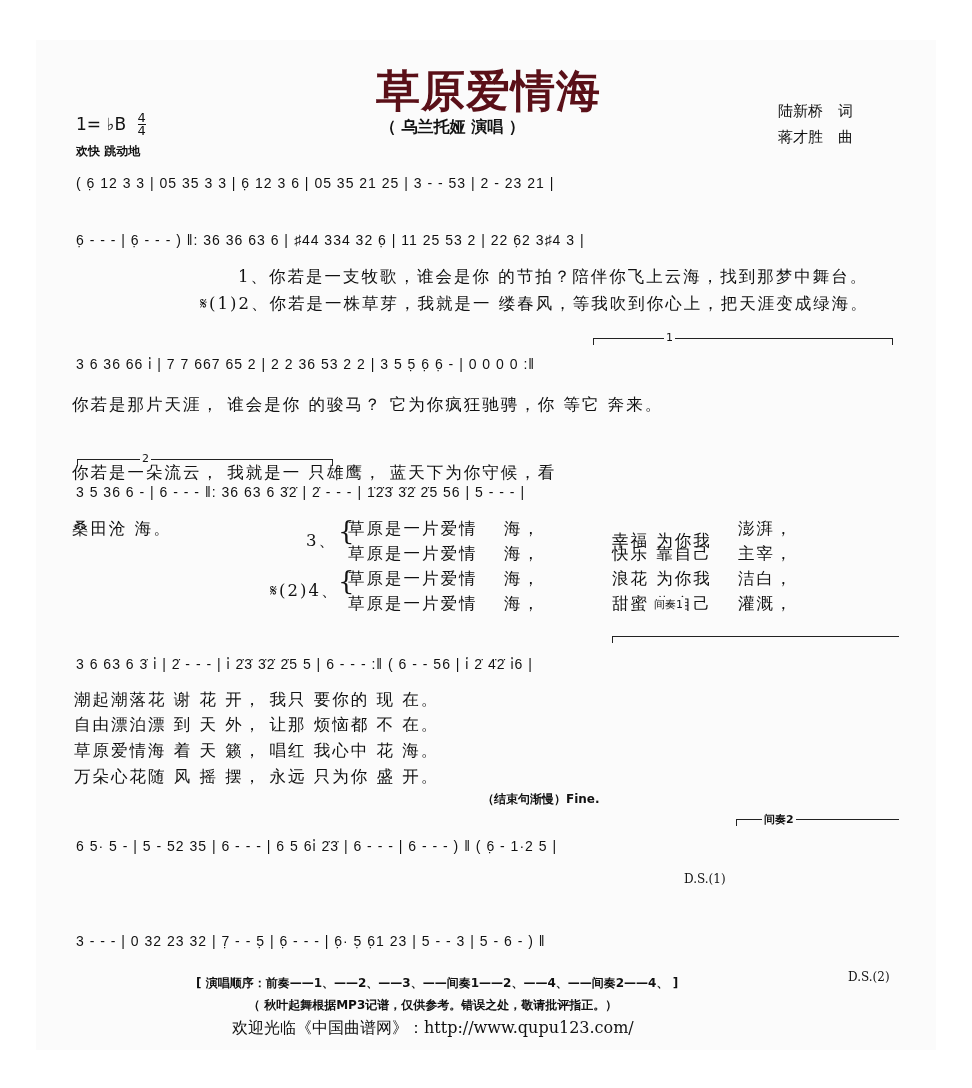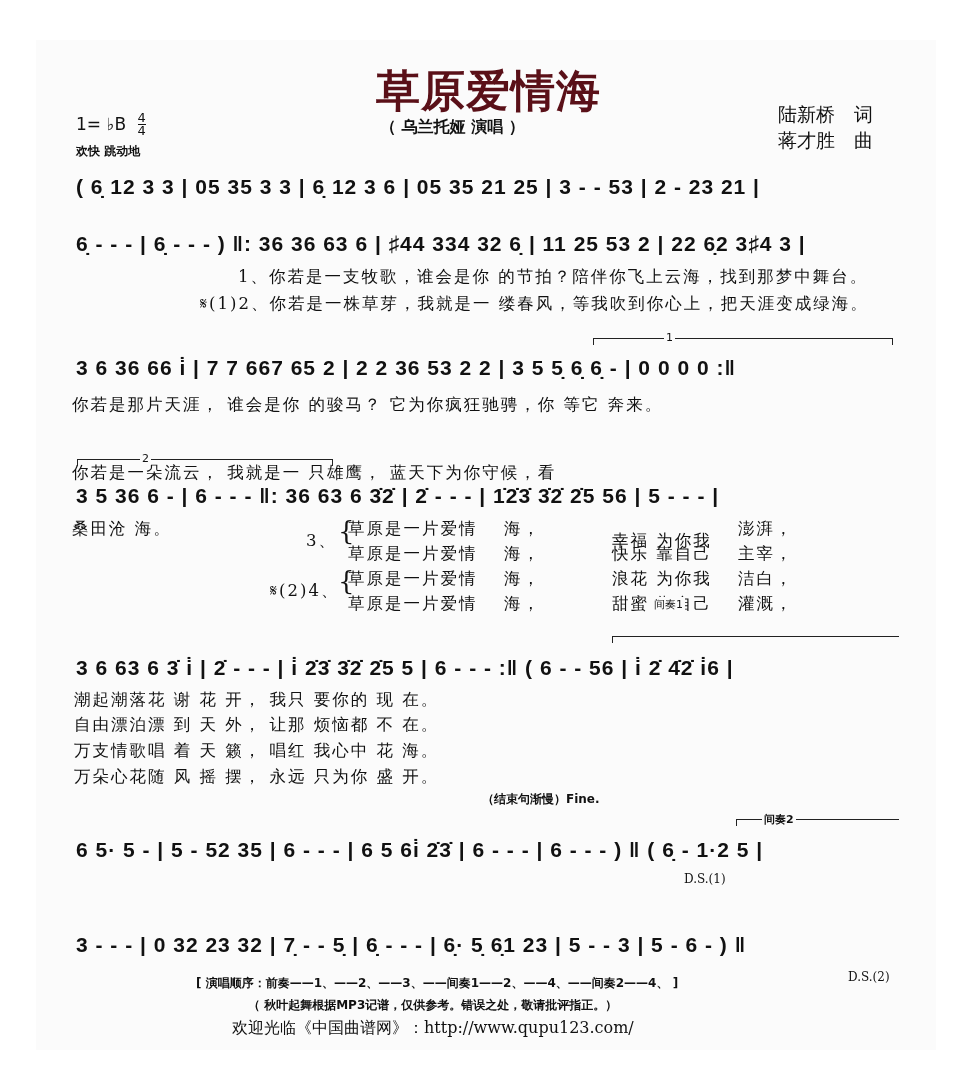--- a/index.html
+++ b/index.html
@@ -6,22 +6,22 @@
   body { width:972px; height:1088px; background:#ffffff; position:relative; overflow:hidden;
          font-family:"DejaVu Sans", "Liberation Sans", sans-serif; color:#111; }
   .page { position:absolute; left:36px; top:40px; width:900px; height:1010px; background:#fbfbfb; }
   .abs { position:absolute; white-space:nowrap; }
   .title { left:376px; top:62px; font-size:44px; color:#5a1018; font-weight:bold; letter-spacing:1px; }
   .subtitle { left:380px; top:117px; font-size:16px; font-weight:bold; }
   .key { left:76px; top:112px; font-size:17px; }
   .key .frac { display:inline-block; vertical-align:middle; text-align:center; font-size:13px; line-height:12px; margin-left:6px; }
   .key .frac span { display:block; }
   .tempo { left:76px; top:143px; font-size:12px; font-weight:bold; }
-  .credit { font-size:19px; font-family:"DejaVu Serif","Liberation Serif",serif; }
-  .music { font-family:"Liberation Sans", "DejaVu Sans", sans-serif; font-weight:bold; font-size:21px; letter-spacing:1px; }
+  .credit { font-size:15px; font-family:"DejaVu Serif","Liberation Serif",serif; }
+  .music { font-family:"Liberation Sans", "DejaVu Sans", sans-serif; font-weight:normal; font-size:14px; letter-spacing:1px; }
   .lyric { font-family:"DejaVu Serif","Liberation Serif",serif; font-size:16.5px; letter-spacing:2px; }
   .small { font-size:12px; }
   .bracket-line { position:absolute; border-top:1px solid #222; height:6px; border-left:1px solid #222; border-right:1px solid #222; }
   .bracket-label { position:absolute; font-size:11px; background:#fbfbfb; padding:0 2px; }
   .footer { font-size:12px; font-weight:bold; }
   .site { font-size:16px; font-family:"DejaVu Serif","Liberation Serif",serif; }
 </style>
 </head>
 <body>
 
@@ -83,21 +83,21 @@
 <div class="abs lyric" style="left:348px; top:593px;">草原是一片爱情</div>
 <div class="abs lyric" style="left:504px; top:593px;">海，</div>
 <div class="abs lyric" style="left:612px; top:593px;">甜蜜 靠自己</div>
 <div class="abs lyric" style="left:738px; top:593px;">灌溉，</div>
 
 <div class="bracket-line" style="left:612px; top:636px; width:286px; border-right:none;"></div>
 <div class="bracket-label" style="left:652px; top:597px; font-weight:normal;">间奏1</div>
 <div class="abs music" style="left:76px; top:656px;">3 6 63 6 3̇ i̇ | 2̇ - - - | i̇ 2̇3̇ 3̇2̇ 2̇5 5 | 6 - - - :‖ ( 6 - - 56 | i̇ 2̇ 4̇2̇ i̇6 |</div>
 <div class="abs lyric" style="left:74px; top:689px;">潮起潮落花 谢 花    开，       我只   要你的  现     在。</div>
 <div class="abs lyric" style="left:74px; top:714px;">自由漂泊漂 到 天    外，       让那   烦恼都  不     在。</div>
-<div class="abs lyric" style="left:74px; top:740px;">万支情歌唱 着 天    籁，       唱红   我心中  花     海。</div>
+<div class="abs lyric" style="left:74px; top:740px;">草原爱情海 着 天    籁，       唱红   我心中  花     海。</div>
 <div class="abs lyric" style="left:74px; top:766px;">万朵心花随 风 摇    摆，       永远   只为你  盛     开。</div>
 <div class="abs small" style="left:482px; top:791px; font-weight:bold;">（结束句渐慢）Fine.</div>
 
 <div class="bracket-line" style="left:736px; top:819px; width:162px; border-right:none;"></div>
 <div class="bracket-label" style="left:762px; top:812px; font-weight:bold;">间奏2</div>
 <div class="abs music" style="left:76px; top:838px;">6 5· 5 - | 5 - 52 35 | 6 - - - | 6 5 6i̇ 2̇3̇ | 6 - - - | 6 - - - ) ‖ ( 6̣ - 1·2 5 |</div>
 <div class="abs small" style="left:684px; top:872px; font-family:'DejaVu Serif',serif;">D.S.(1)</div>
 
 <div class="abs music" style="left:76px; top:933px;">3 - - - | 0 32 23 32 | 7̣ - - 5̣ | 6̣ - - - | 6̣·  5̣ 6̣1 23 | 5 - - 3 | 5 - 6 - ) ‖</div>
 <div class="abs small" style="left:848px; top:970px; font-family:'DejaVu Serif',serif;">D.S.(2)</div>

